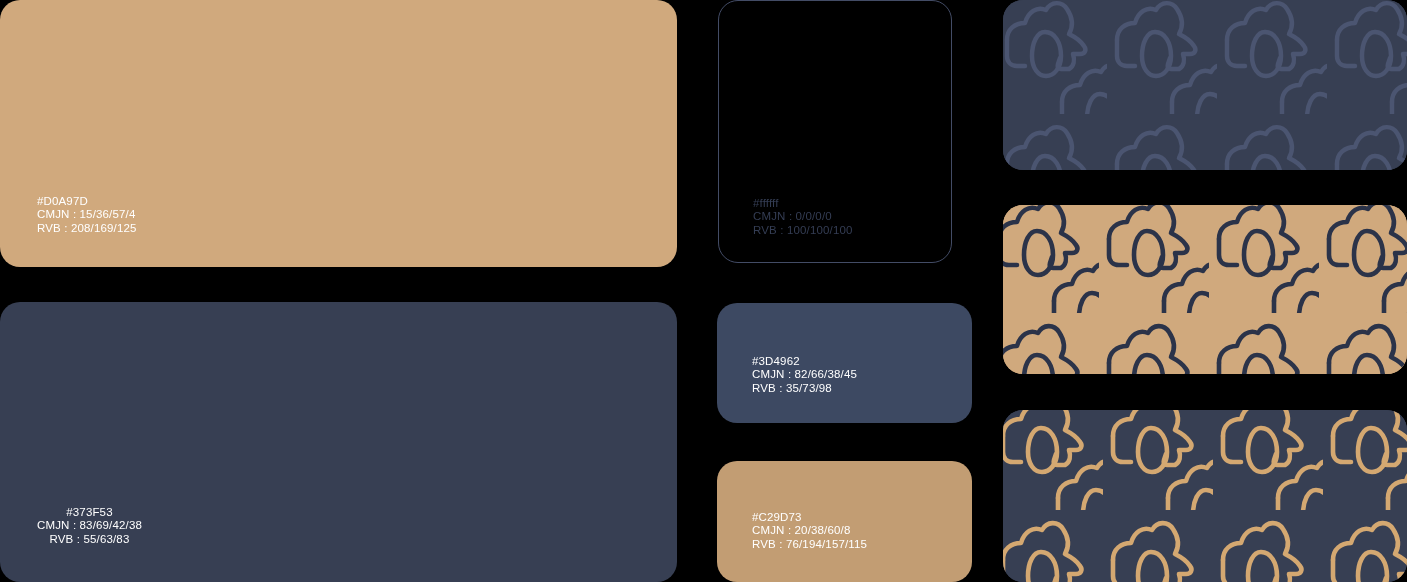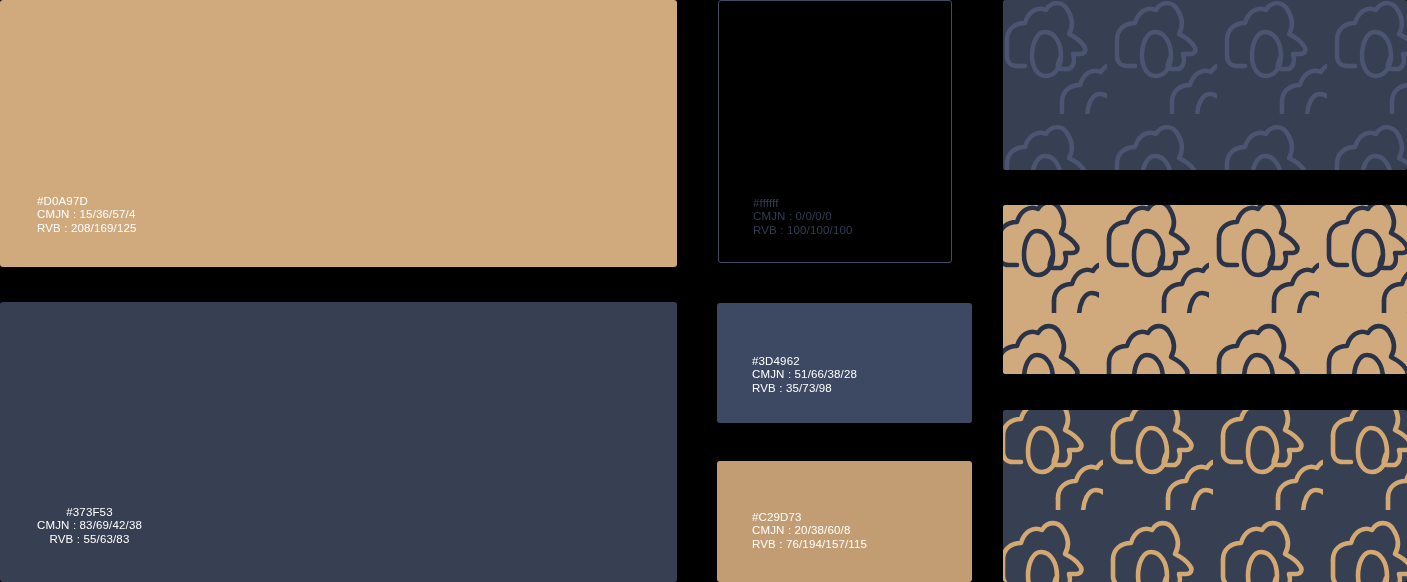--- a/index.html
+++ b/index.html
@@ -19,21 +19,21 @@
 
   .board {
     position: relative;
     width: 1407px;
     height: 582px;
     background: #000000;
   }
 
   .swatch {
     position: absolute;
-    border-radius: 3px;
+    border-radius: 20px;
     overflow: hidden;
   }
 
   .swatch-label {
     position: absolute;
     left: 37px;
     line-height: 1.16;
     font-size: 11.5px;
     letter-spacing: 0.15px;
     white-space: nowrap;
@@ -128,21 +128,21 @@
     <div class="swatch-label">
       <span class="line">#ffffff</span>
       <span class="line">CMJN : 0/0/0/0</span>
       <span class="line">RVB : 100/100/100</span>
     </div>
   </div>
 
   <div class="swatch" id="sw-slate">
     <div class="swatch-label">
       <span class="line">#3D4962</span>
-      <span class="line">CMJN : 51/66/38/28</span>
+      <span class="line">CMJN : 82/66/38/45</span>
       <span class="line">RVB : 35/73/98</span>
     </div>
   </div>
 
   <div class="swatch" id="sw-tan-small">
     <div class="swatch-label">
       <span class="line">#C29D73</span>
       <span class="line">CMJN : 20/38/60/8</span>
       <span class="line">RVB : 76/194/157/115</span>
     </div>

